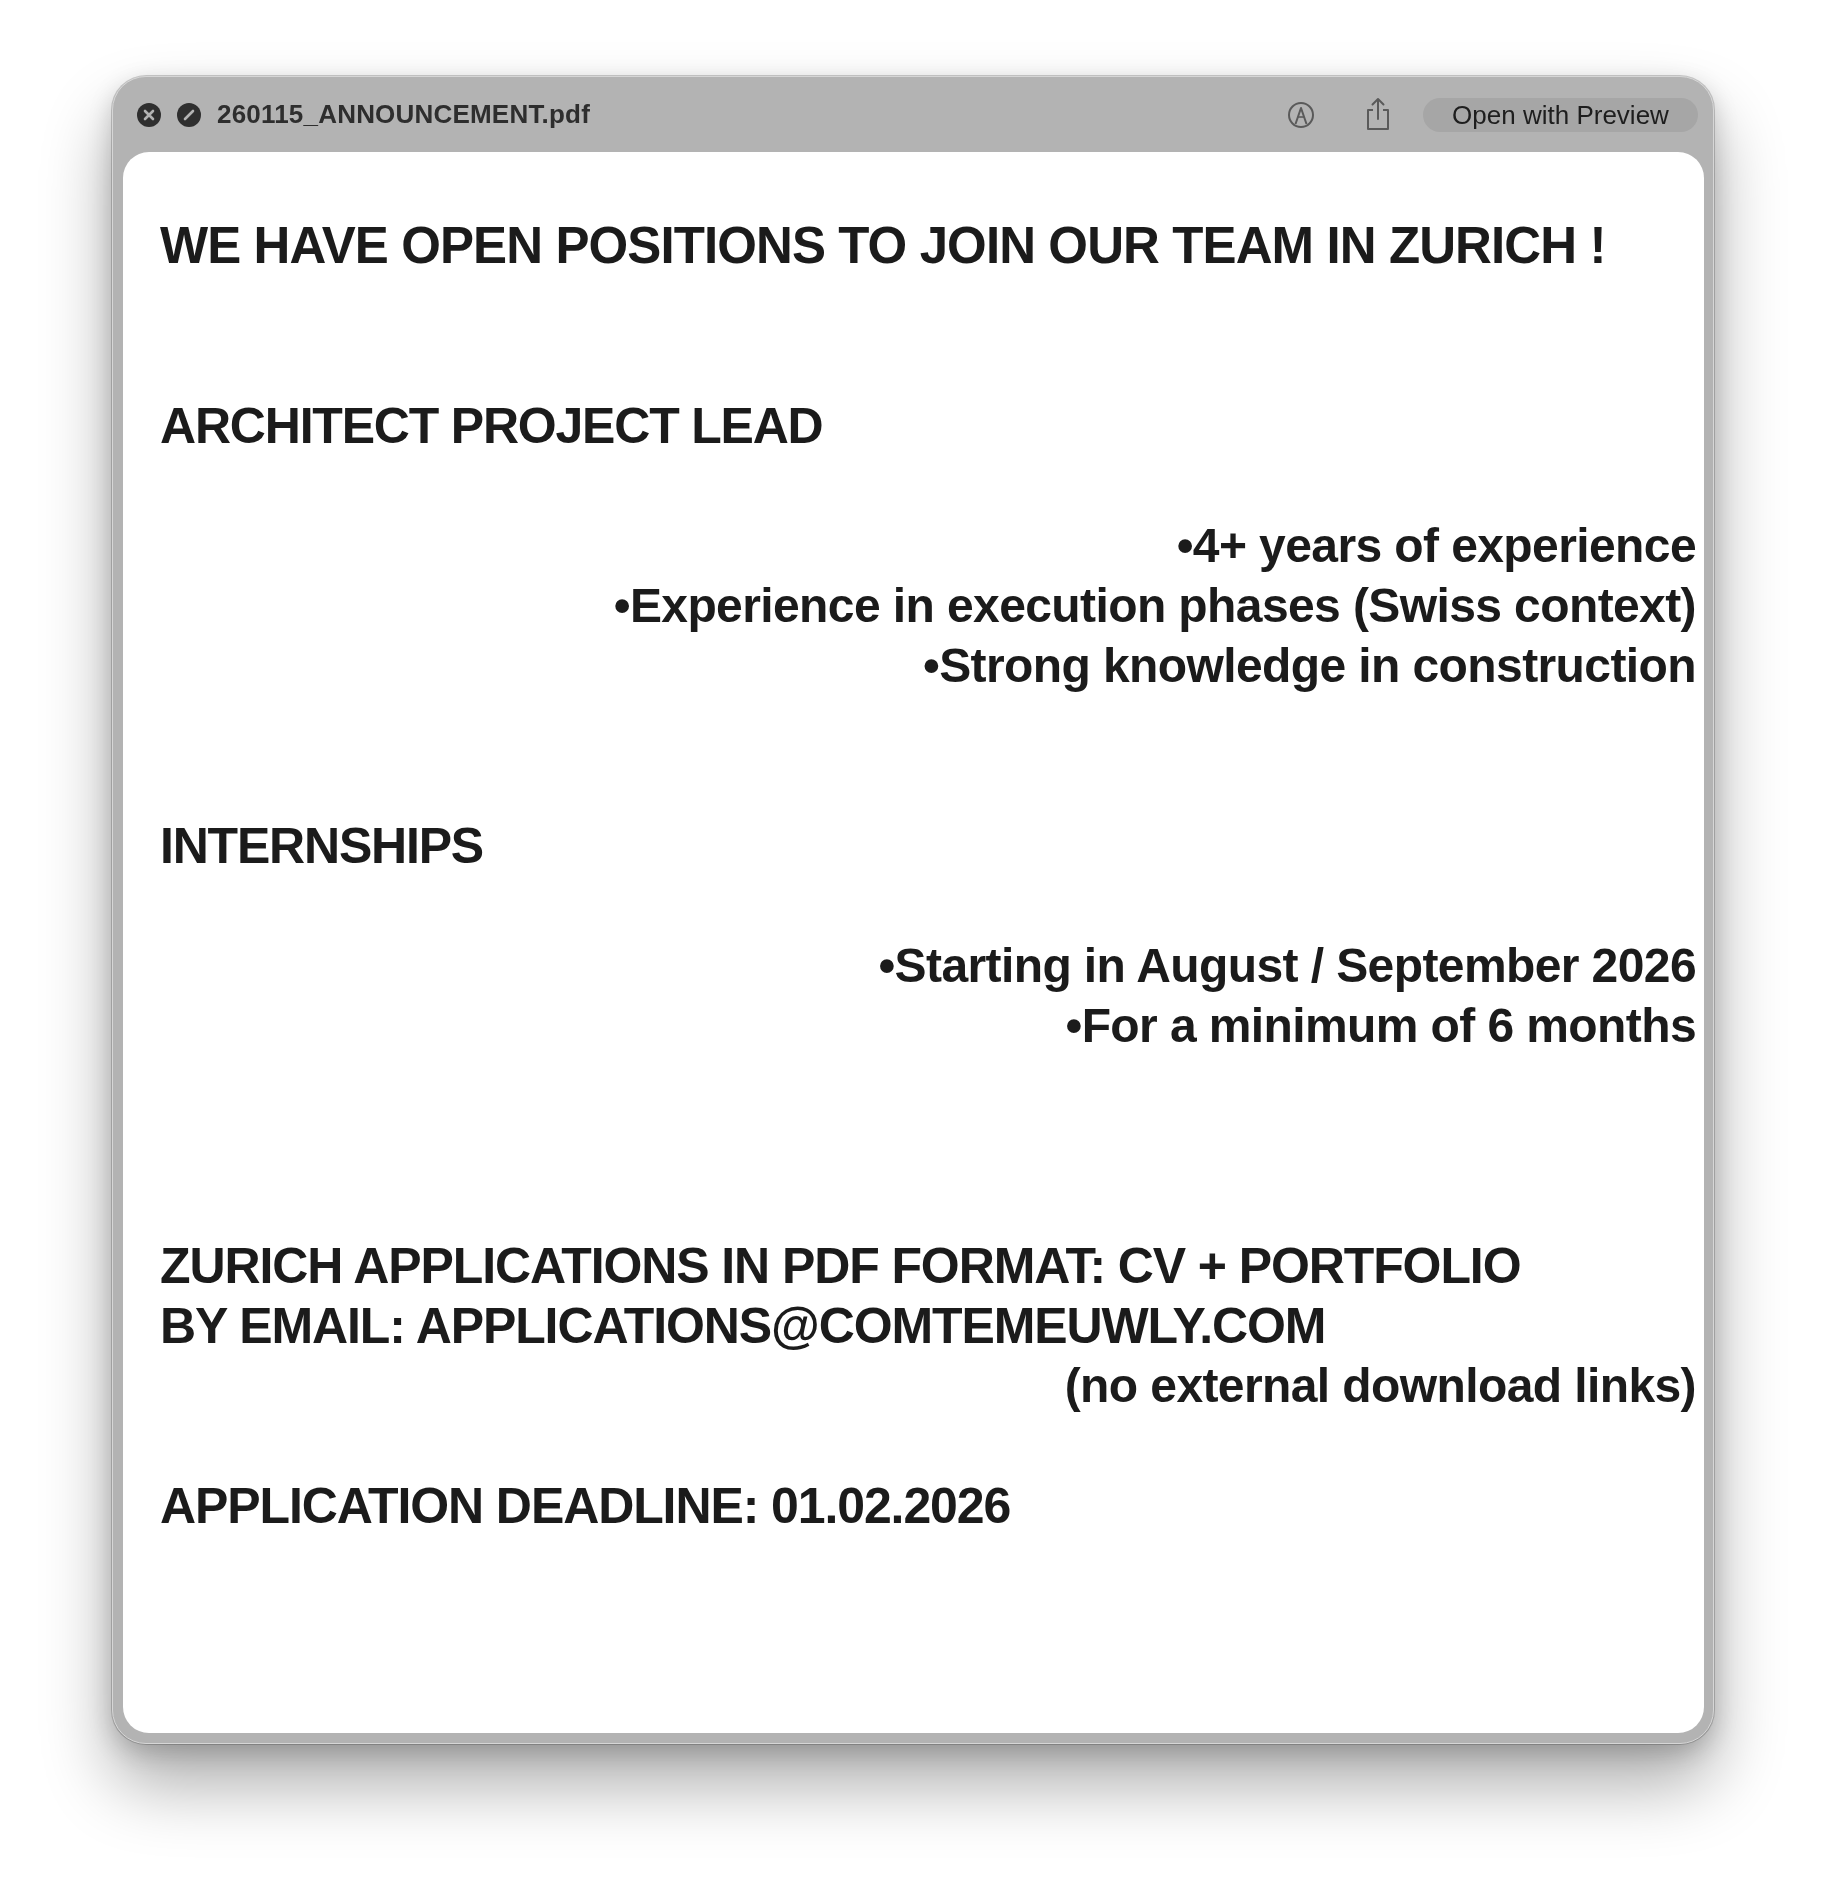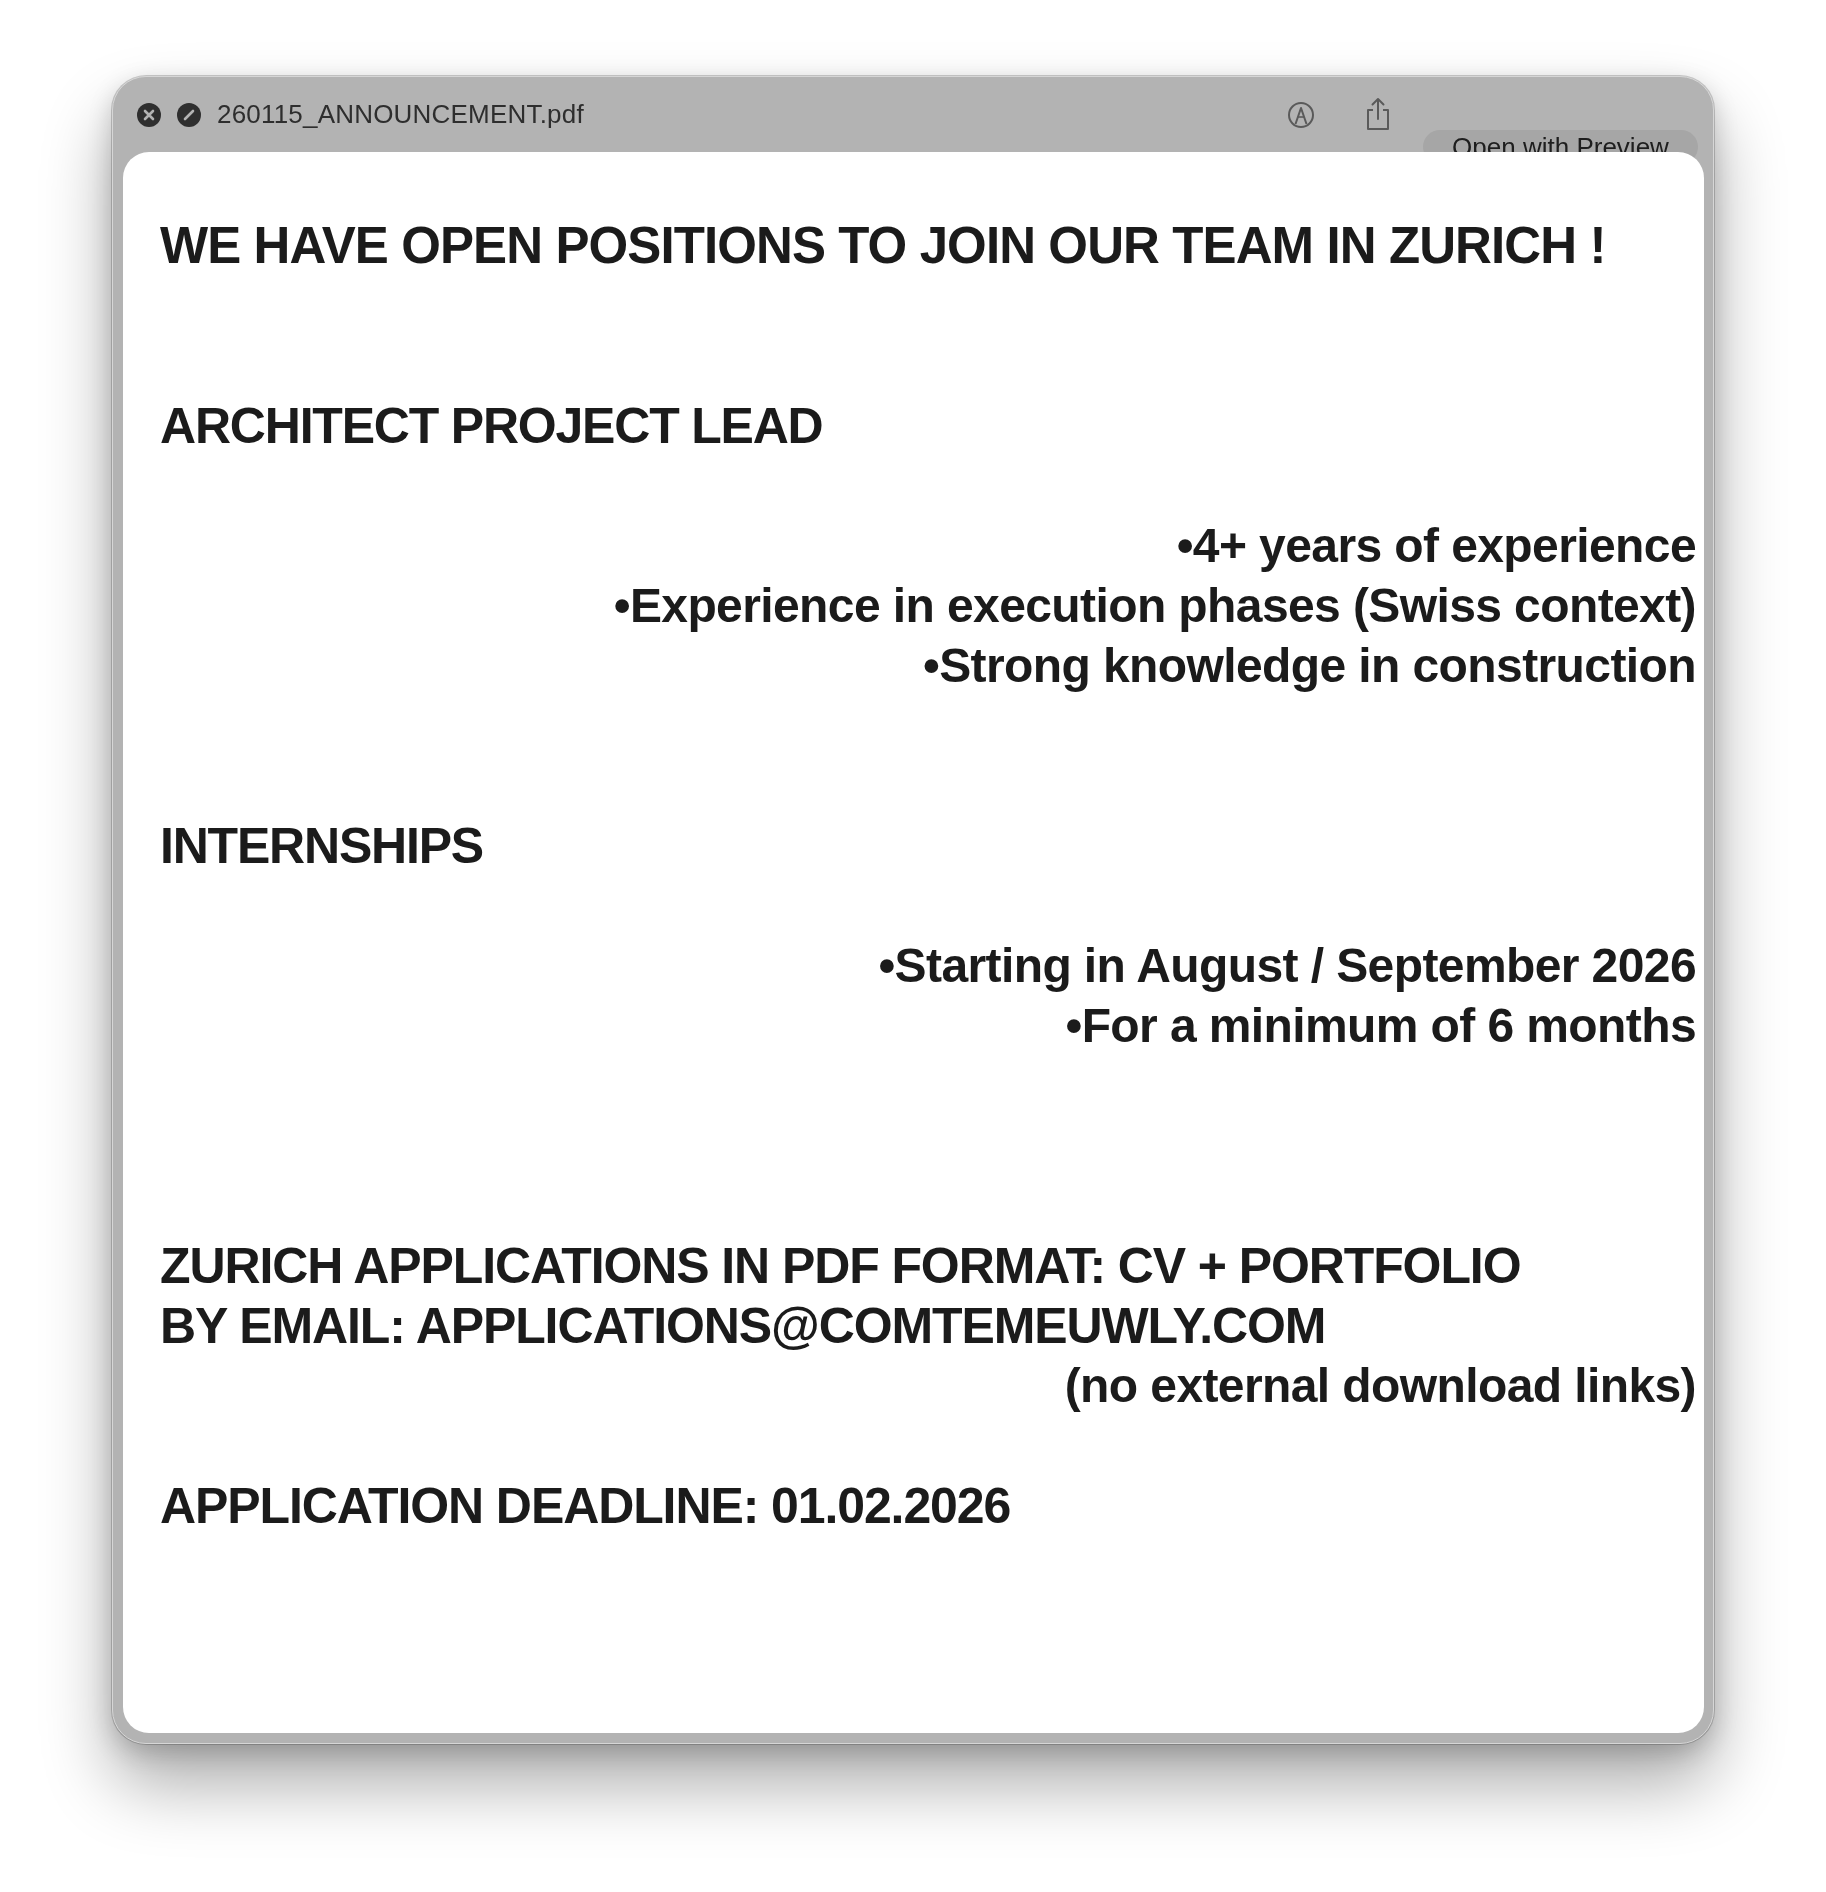--- a/index.html
+++ b/index.html
@@ -17,29 +17,29 @@
   .titlebar { position:absolute; left:0; top:0; right:0; height:76px; }
   .tb-icon {
     position:absolute; top:26px; width:24px; height:24px; border-radius:50%;
     background:#2f2f2f; display:flex; align-items:center; justify-content:center;
   }
   .tb-close { left:24px; }
   .tb-clear { left:64px; }
   .tb-icon svg { display:block; }
   .title {
     position:absolute; left:104px; top:17px; height:40px; line-height:40px;
-    font-size:26px; font-weight:normal; color:#2e2e2e; letter-spacing:0.2px;
+    font-size:26px; font-weight:bold; color:#2e2e2e; letter-spacing:0.2px;
   }
   .tb-markup { position:absolute; left:1173px; top:23px; width:30px; height:30px; }
   .tb-share { position:absolute; left:1251px; top:19px; width:28px; height:36px; }
   .preview-btn {
     position:absolute; left:1310px; top:21px; width:275px; height:34px;
     border-radius:17px; background:#a6a6a6; color:#1e1e1e;
     font-size:26px; line-height:34px; text-align:center; white-space:nowrap;
-    border:none; padding:0; font-family:"Liberation Sans", sans-serif;margin-top:32px;
+    border:none; padding:0; font-family:"Liberation Sans", sans-serif;
   }
   .page {
     position:absolute; left:10px; top:75px; width:1581px; height:1581px;
     background:#ffffff; border-radius:26px; overflow:hidden;
   }
   .doc {
     position:absolute; left:37px; top:64px; right:8px;
     color:#1b1b1b; font-weight:bold; font-size:50px; line-height:60px;
     letter-spacing:-1px; white-space:nowrap;
   }

